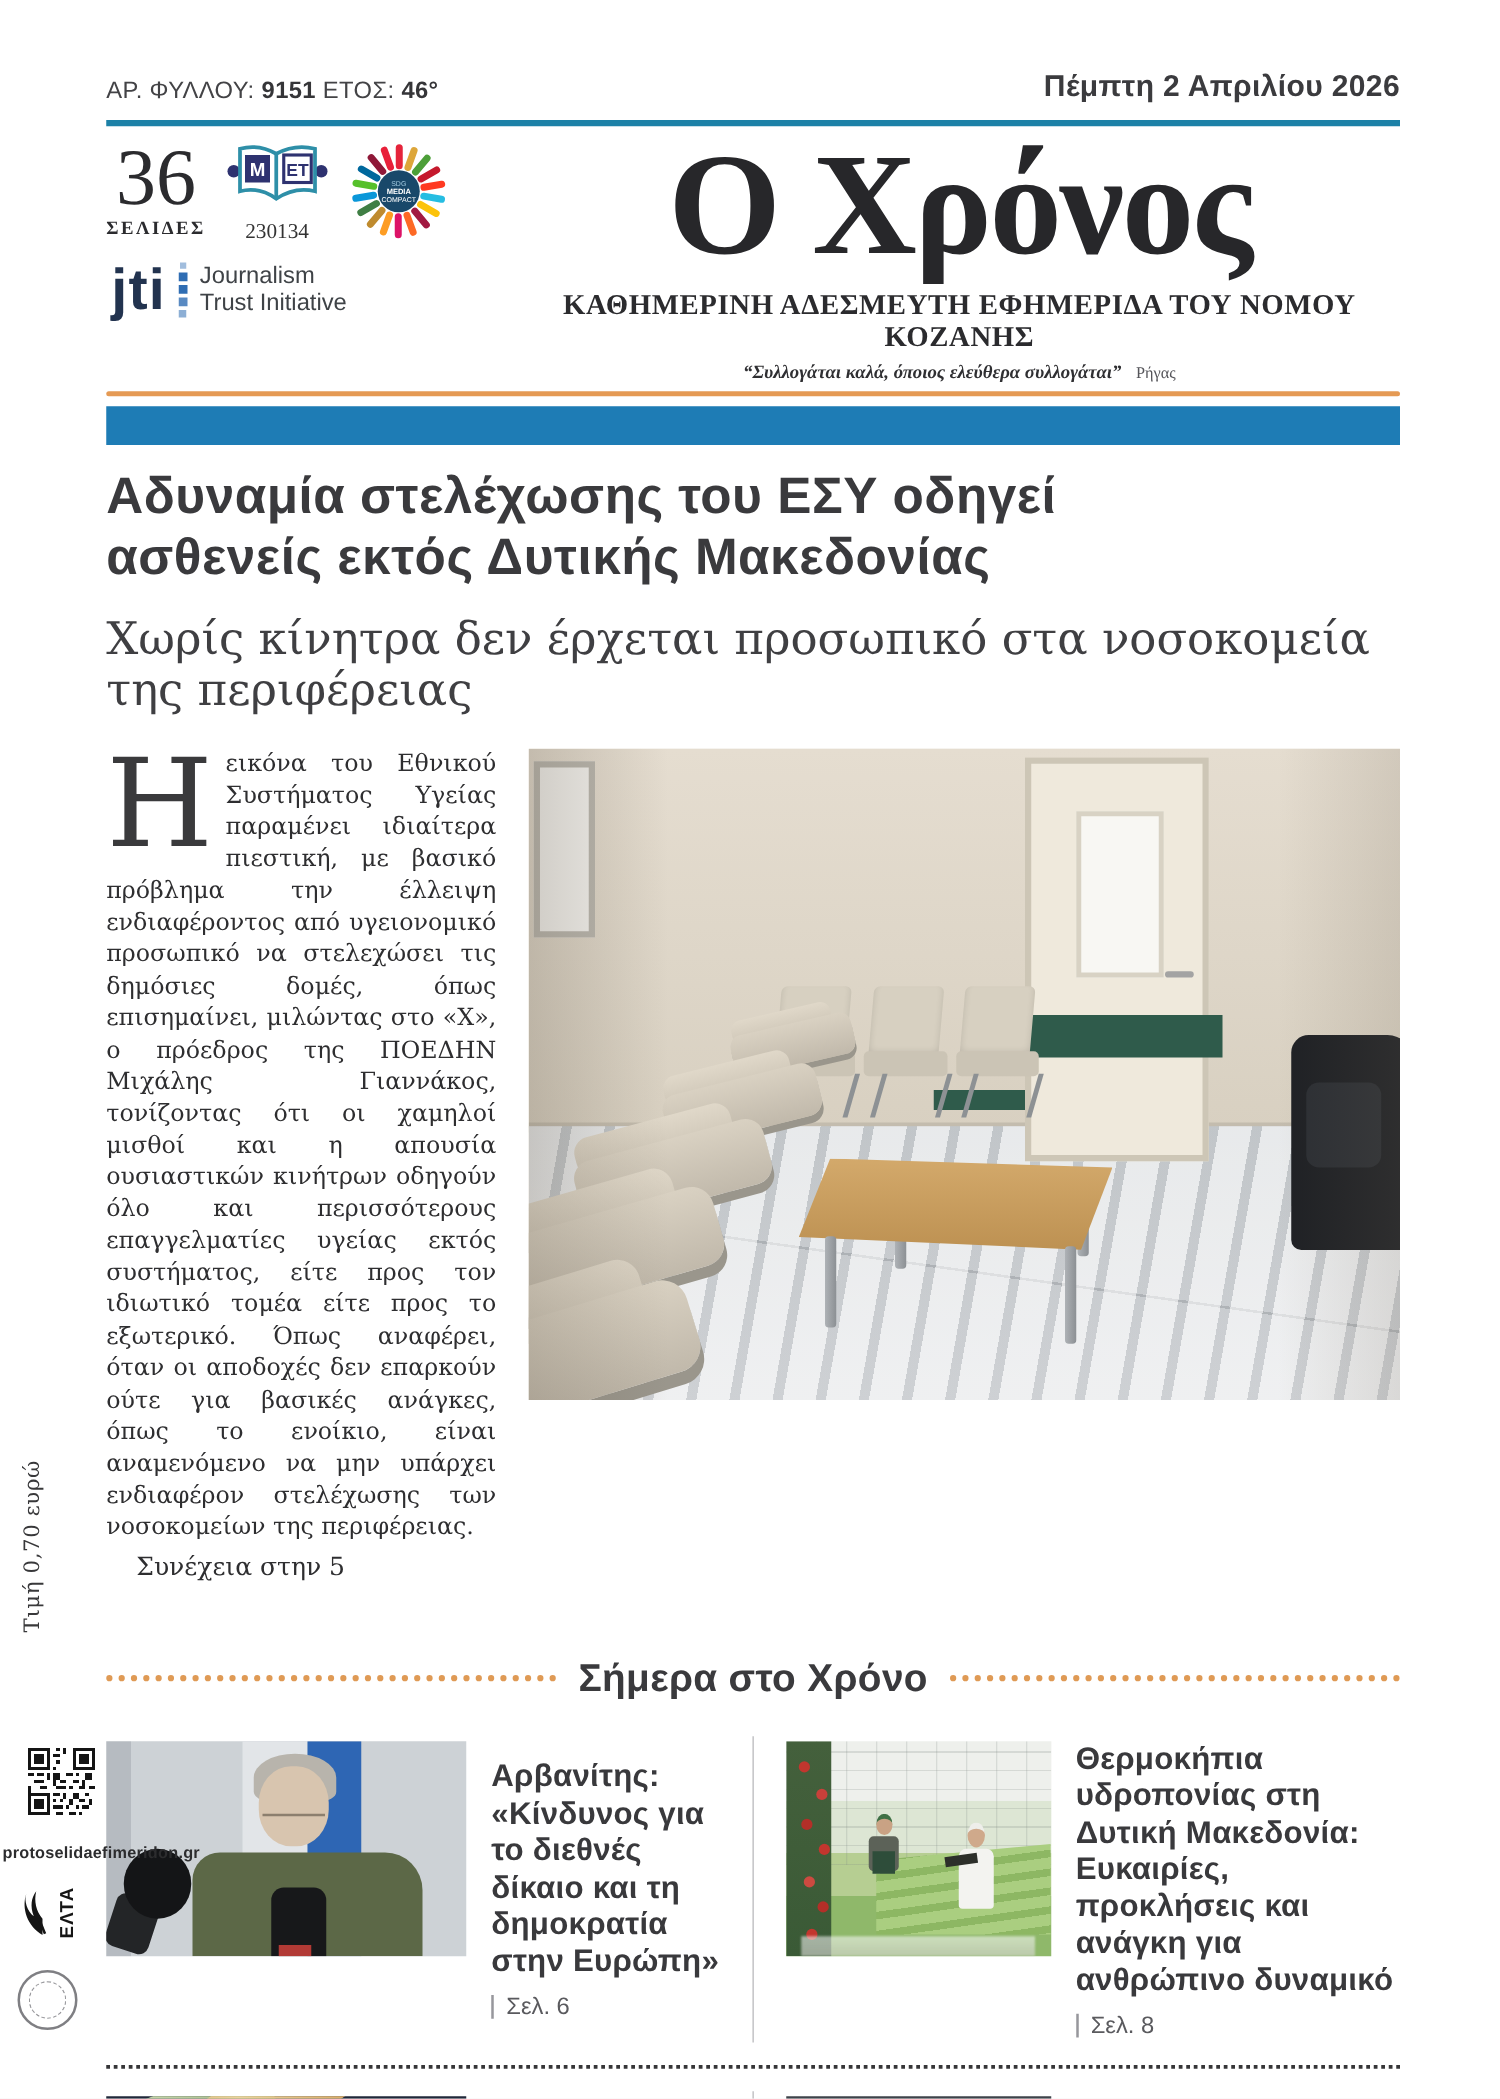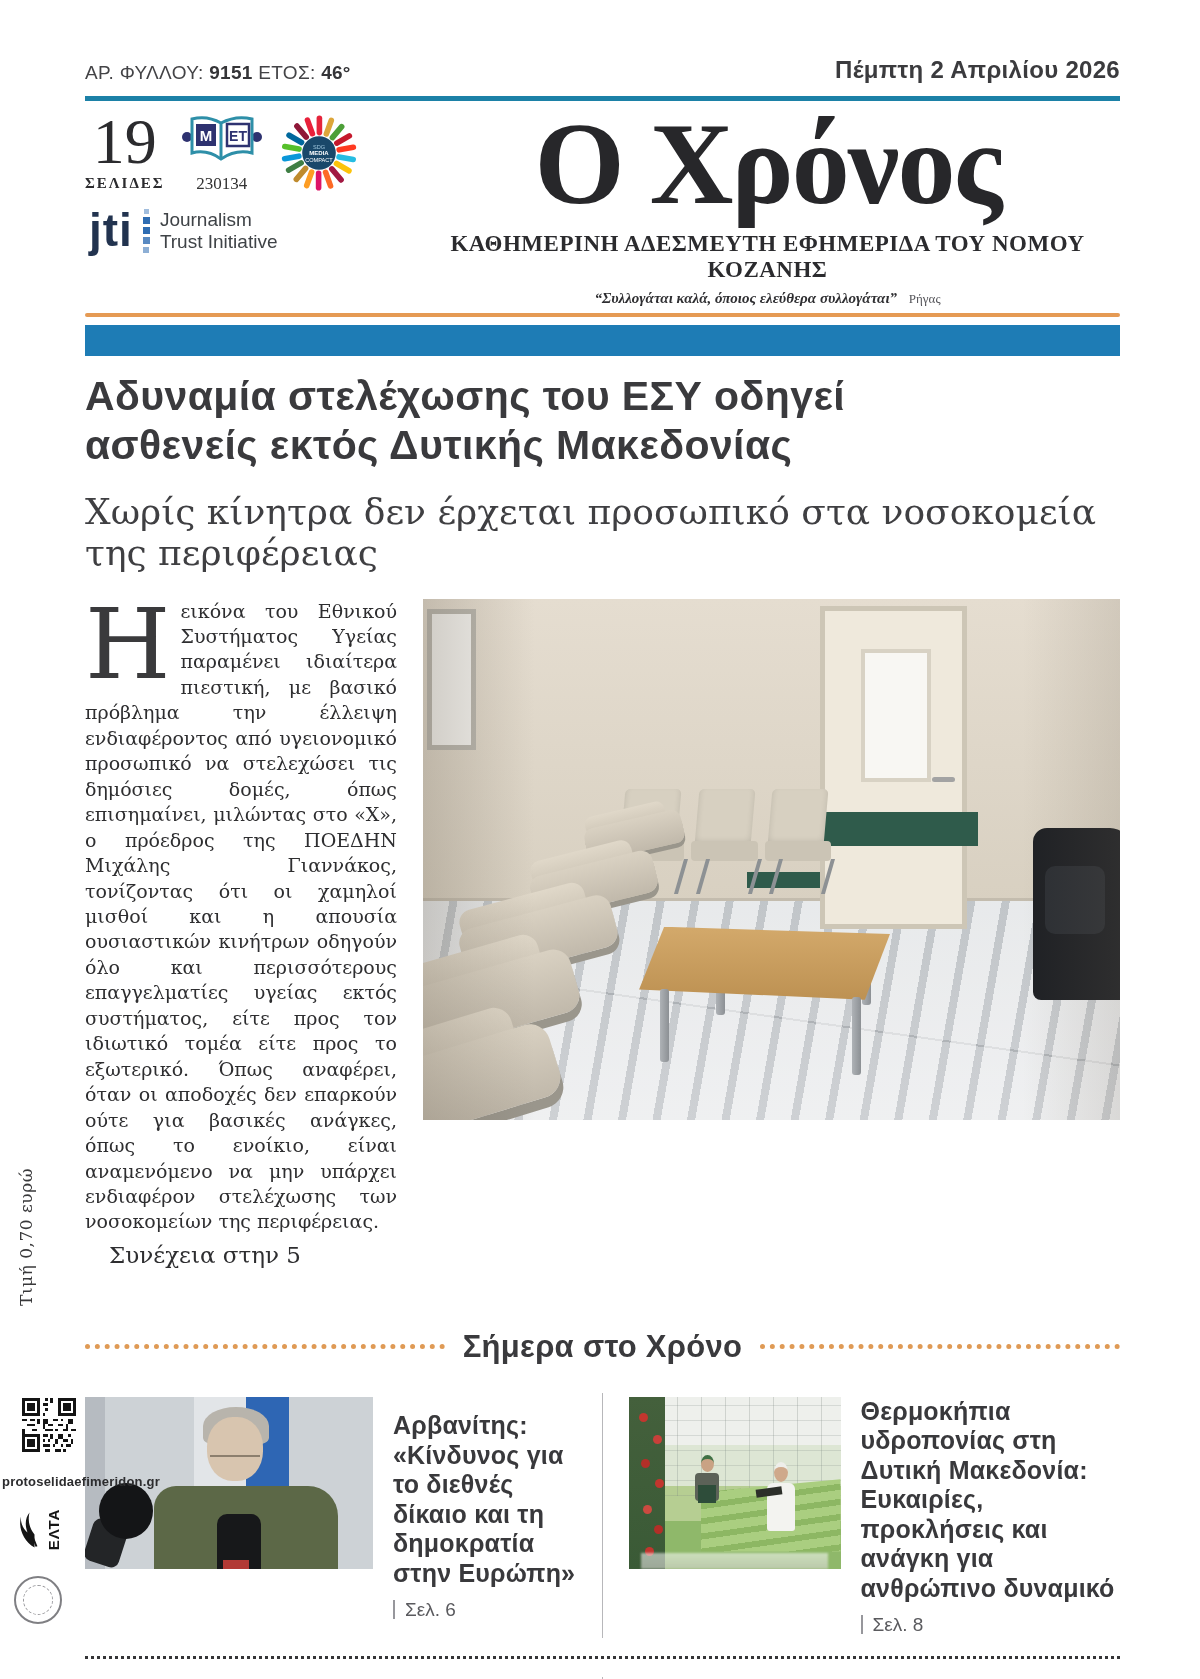--- a/index.html
+++ b/index.html
@@ -42,21 +42,21 @@
 
   
   .orange-rule{height:4px;background:#e59a54;margin-top:6px;border-radius:2px;}
   .blue-bar{height:31px;background:#1e7cb5;margin-top:8px;}
   .headline{font-size:41px;font-weight:700;color:#3a3a3d;line-height:1.2;margin-top:16px;letter-spacing:.4px;}
   .subhead{font-family:"DejaVu Serif",serif;font-size:36px;color:#3f3f42;margin-top:20px;font-weight:400;}
   .main-row{display:flex;gap:26px;margin-top:26px;}
   .article{width:312px;flex:none;font-family:"DejaVu Serif",serif;font-size:19px;line-height:1.34;
            text-align:justify;color:#2e2e30;}
   .dropcap{float:left;font-size:98px;line-height:.76;padding:8px 10px 0 0;color:#3a3a3c;}
-  .continuation{margin-top:5px;text-indent:24px;font-family:"DejaVu Serif",serif;font-size:23px;color:#2e2e30;}
+  .continuation{margin-top:5px;text-indent:24px;font-family:"DejaVu Serif",serif;font-size:20px;color:#2e2e30;}
 
   
   .photo-room{flex:1;height:521px;position:relative;overflow:hidden;background:#ddd5c8;}
   .room-wall{position:absolute;inset:0 0 41% 0;background:linear-gradient(180deg,#e5ddd0,#d8d0c1);}
   .room-wall-shade{position:absolute;inset:0;background:linear-gradient(90deg,rgba(110,100,85,.28),rgba(0,0,0,0) 16%,rgba(0,0,0,0) 86%,rgba(120,110,95,.18));}
   .room-floor{position:absolute;left:0;right:0;bottom:0;height:42%;
      background:repeating-linear-gradient(100deg,rgba(255,255,255,.55) 0 26px,rgba(150,155,160,.20) 26px 34px),
                 repeating-linear-gradient(8deg,rgba(0,0,0,0) 0 150px,rgba(120,125,130,.35) 150px 152px),
                 linear-gradient(180deg,#ccd0d3,#dcdee1);}
   .room-base{position:absolute;left:0;right:0;bottom:41%;height:8px;background:#b3ac9e;opacity:.55;}
@@ -179,21 +179,21 @@
         <span class="bold">46°</span>
       </div>
       <div class="date">Πέμπτη 2 Απριλίου 2026</div>
     </div>
     <div class="teal-rule"></div>
 
     <div class="masthead-row">
       <div class="stamps">
         <div class="stamps-top">
           <div class="pages">
-            <div class="num">19</div>
+            <div class="num">36</div>
             <div class="lbl">ΣΕΛΙΔΕΣ</div>
           </div>
           <div class="met">
             <svg width="82" height="56" viewBox="0 0 82 56">
               <circle cx="6" cy="24" r="5" fill="#2e3270"></circle>
               <circle cx="76" cy="24" r="5" fill="#2e3270"></circle>
               <path d="M11 6 Q26 2 40 10 Q55 2 71 6 L71 40 Q55 36 40 46 Q26 36 11 40 Z" fill="#ffffff" stroke="#2e8fa8" stroke-width="3"></path>
               <path d="M40 10 L40 46" stroke="#2e8fa8" stroke-width="3"></path>
               <rect x="15" y="11" width="20" height="22" fill="#2e3270"></rect>
               <text x="25" y="28" text-anchor="middle" font-family="Liberation Sans, sans-serif" font-size="15" font-weight="bold" fill="#ffffff">M</text>

